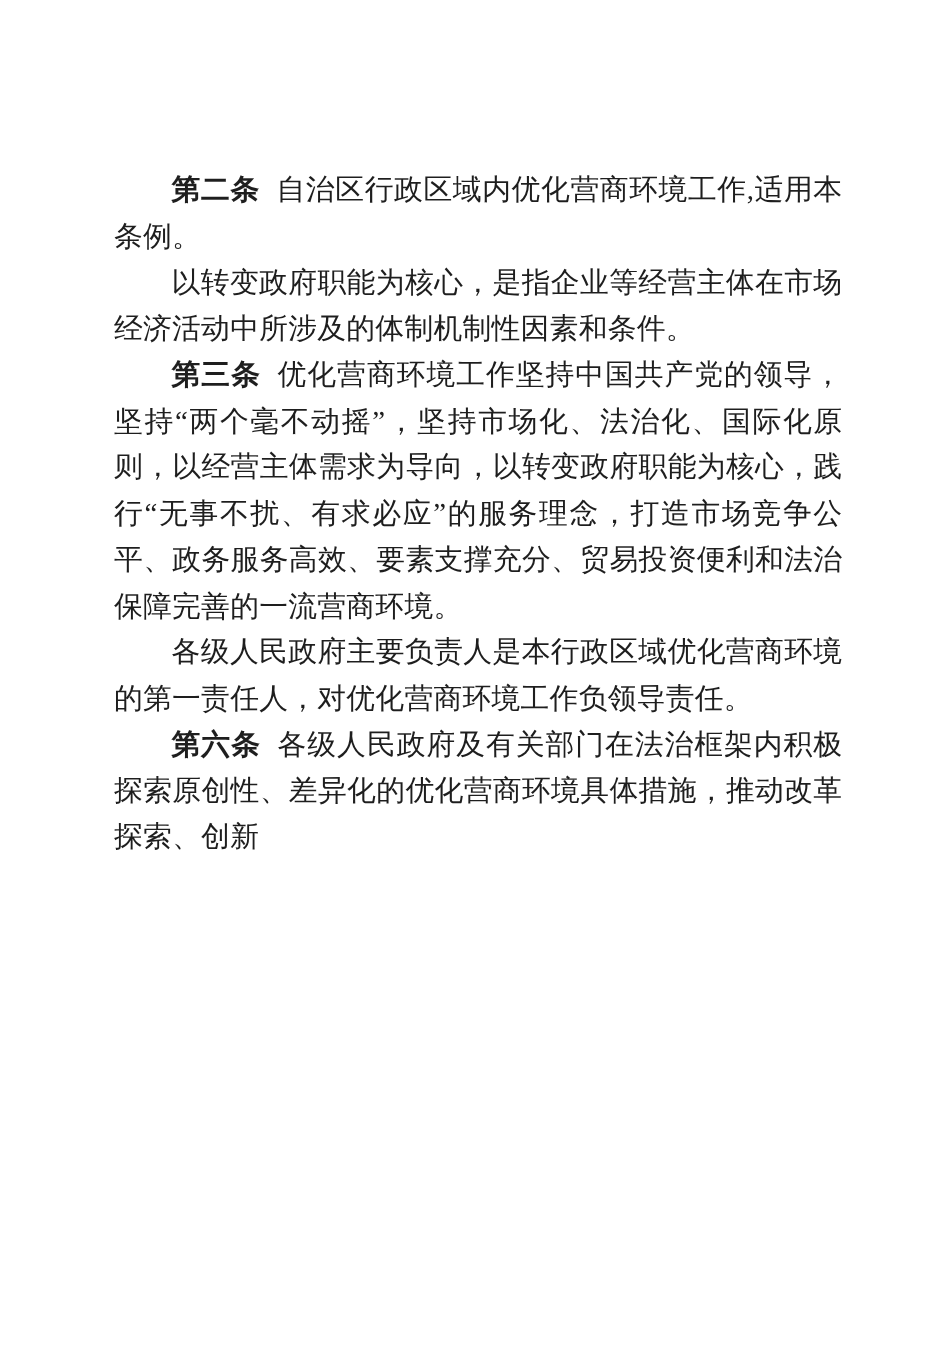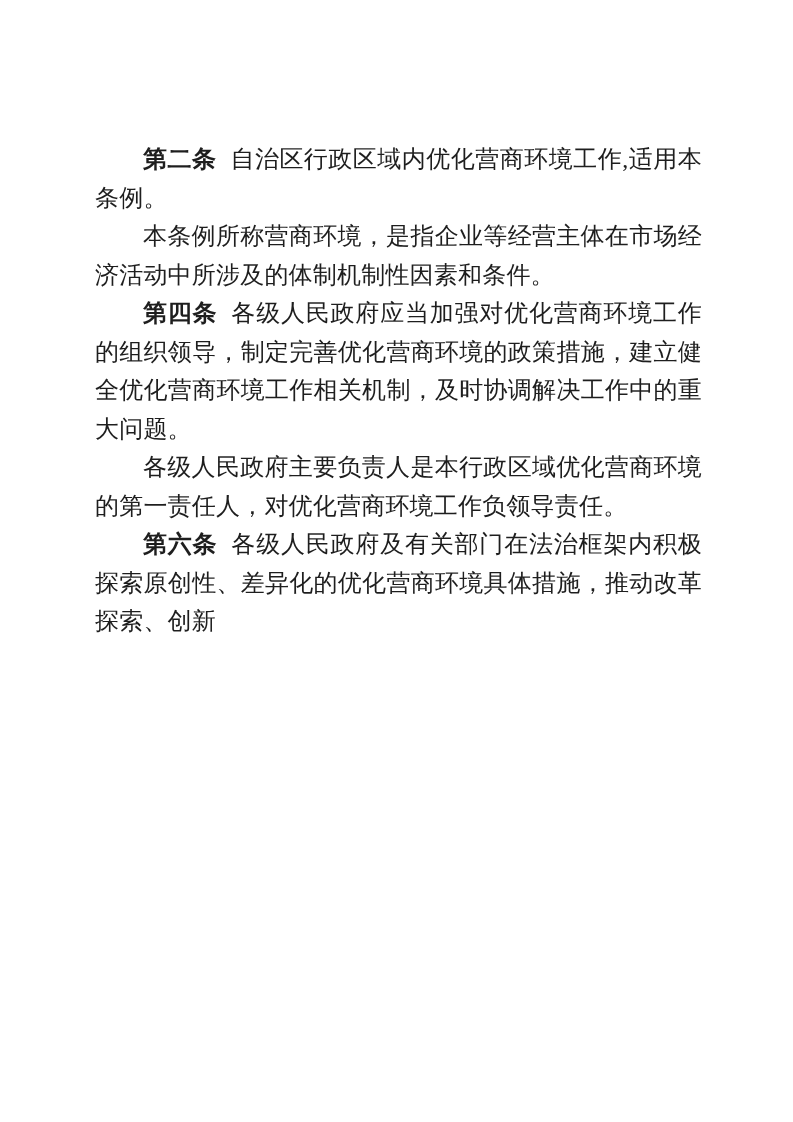--- a/index.html
+++ b/index.html
@@ -49,24 +49,24 @@
   }
 </style>
 </head>
 <body>
 
 <div class="page">
   <div class="content">
 
     <p class="para"><span class="lead">第二条</span><span class="ptext">自治区行政区域内优化营商环境工作,适用本条例。</span></p>
 
-    <p class="para"><span class="ptext">本条例所称营商环境，是指企业等经营主体在市场经济活动中所涉及的体制机制性因素和条件。</span></p>
+    <p class="para"><span class="ptext">以转变政府职能为核心，是指企业等经营主体在市场经济活动中所涉及的体制机制性因素和条件。</span></p>
 
+    <p class="para"><span class="lead">第三条</span><span class="ptext">优化营商环境工作坚持中国共产党的领导，坚持“两个毫不动摇”，坚持市场化、法治化、国际化原则，以经营主体需求为导向，以转变政府职能为核心，践行“无事不扰、有求必应”的服务理念，打造市场竞争公平、政务服务高效、要素支撑充分、贸易投资便利和法治保障完善的一流营商环境。</span></p>
 
-    <p class="para"><span class="lead">第四条</span><span class="ptext">各级人民政府应当加强对优化营商环境工作的组织领导，制定完善优化营商环境的政策措施，建立健全优化营商环境工作相关机制，及时协调解决工作中的重大问题。</span></p>
 
     <p class="para"><span class="ptext">各级人民政府主要负责人是本行政区域优化营商环境的第一责任人，对优化营商环境工作负领导责任。</span></p>
 
 
 
     <p class="para"><span class="lead">第六条</span><span class="ptext">各级人民政府及有关部门在法治框架内积极探索原创性、差异化的优化营商环境具体措施，推动改革探索、创新</span></p>
 
   </div>
 
   <div class="footer">— 2 —</div>

